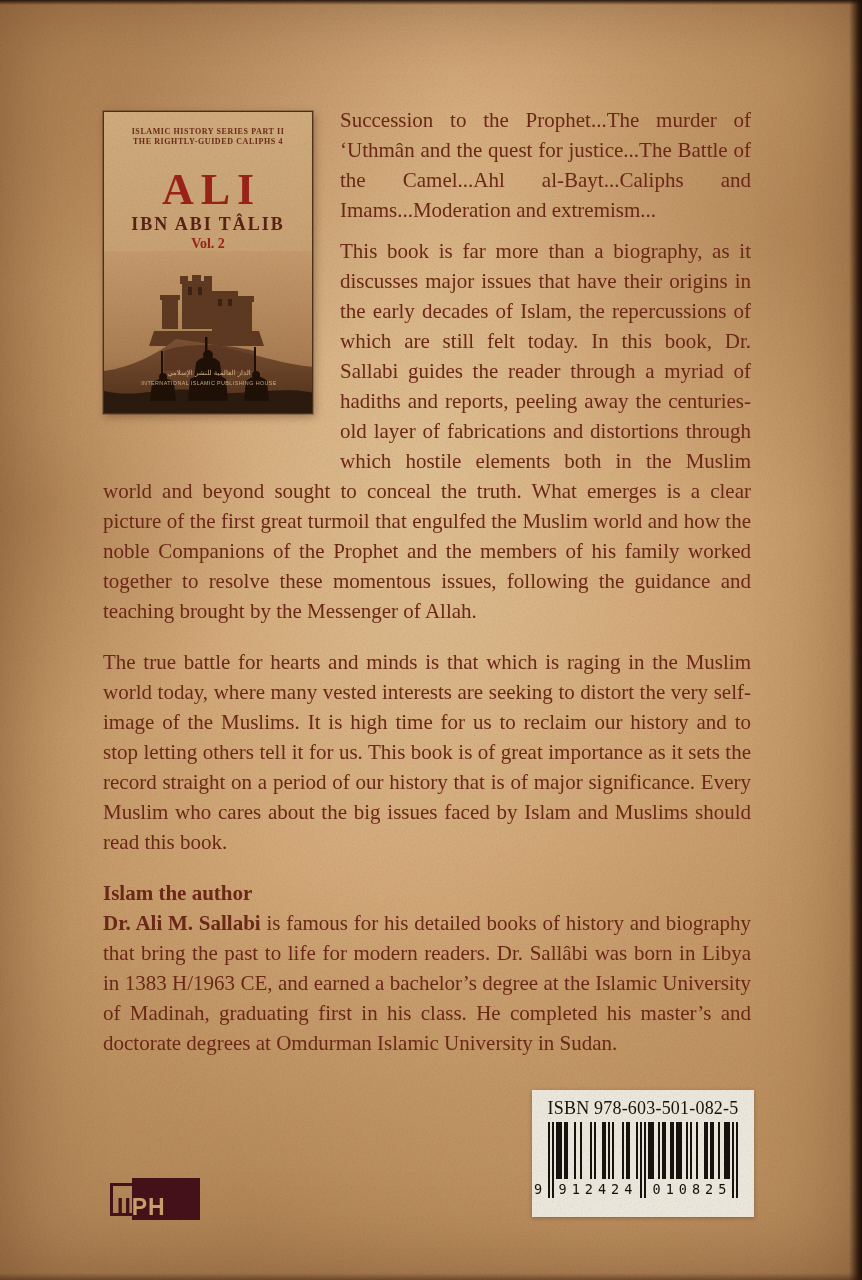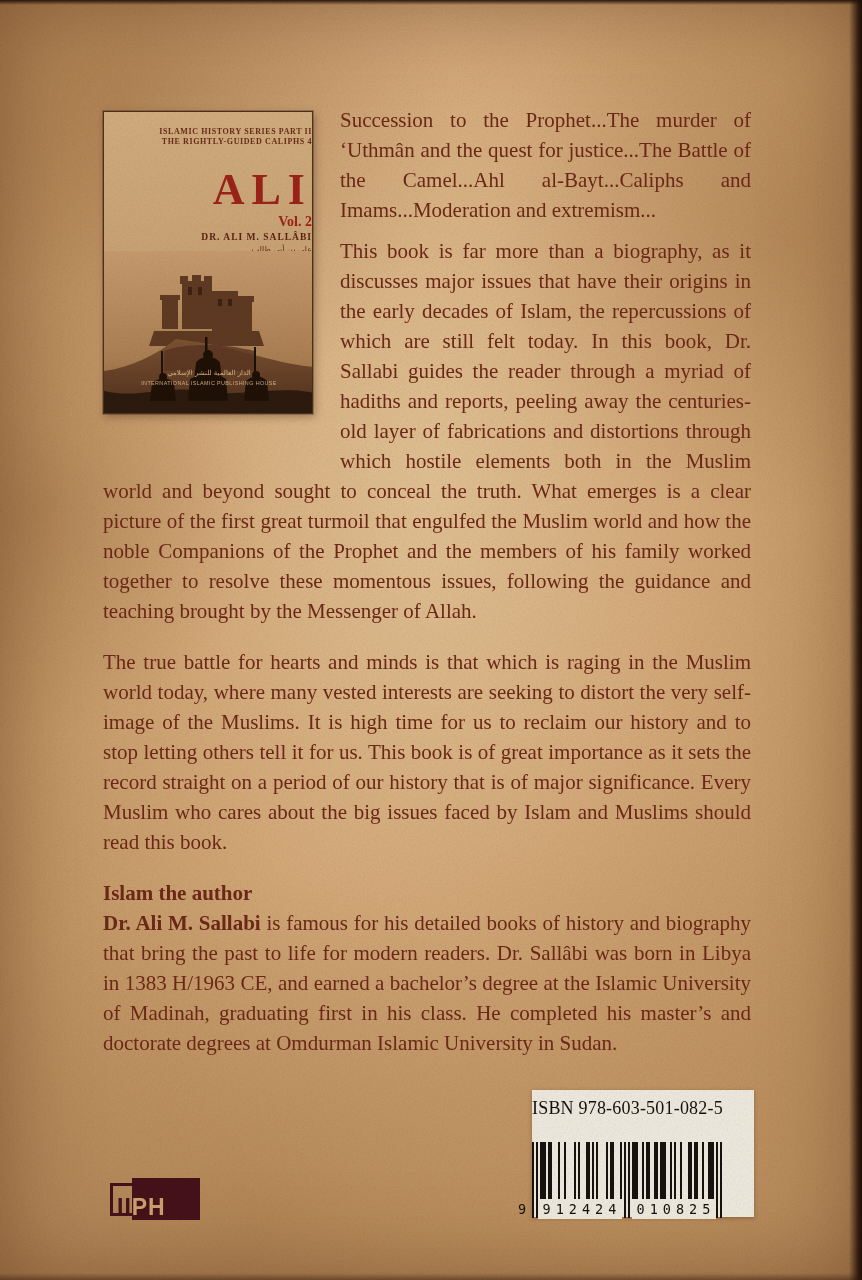--- a/index.html
+++ b/index.html
@@ -27,40 +27,40 @@
   .content p{margin:0 0 21px 0;font-size:21px;line-height:30px;text-align:justify;}
   .content p.lede{margin-bottom:11px;}
 
   
   .thumb{
     float:left;width:210px;height:303px;margin:6px 27px 34px 0;
     position:relative;box-sizing:border-box;
     border:1px solid rgba(55,28,12,.85);
     background:linear-gradient(#d2ad7e,#c9a172 60%,#c39a6b);
     box-shadow:0 0 0 1px rgba(30,14,6,.25), 2px 3px 8px rgba(60,28,10,.35);
-    text-align:right;
+    text-align:center;
   }
   .thumb-texts{position:relative;padding-top:15px;line-height:1;}
   .thumb-series{font-size:8px;line-height:10px;font-weight:bold;letter-spacing:.6px;color:#6a2c18;}
   .thumb-title{font-size:44px;line-height:46px;font-weight:bold;letter-spacing:7px;color:#9c2318;margin-top:20px;text-indent:7px;}
   .thumb-subtitle{font-size:18px;line-height:22px;font-weight:bold;letter-spacing:2px;color:#5a2315;}
   .thumb-vol{font-size:14px;line-height:18px;font-weight:bold;color:#9c2318;}
   .thumb-author{font-size:9.5px;line-height:13px;font-weight:bold;letter-spacing:1px;color:#5a2315;}
   .thumb-arabic{font-size:8px;line-height:11px;color:#5a2a16;font-family:"DejaVu Sans",sans-serif;}
   .thumb-photo{position:absolute;left:0;right:0;bottom:0;height:162px;overflow:hidden;}
 
   
   .about-heading{font-weight:bold;margin-bottom:0 !important;}
   .about-name{font-weight:bold;}
 
   
   .isbn-label{
     position:absolute;left:532px;top:1090px;width:222px;height:127px;
     background:#f0ebdf;z-index:20;box-shadow:0 1px 4px rgba(60,30,10,.35);
-    display:flex;flex-direction:column;align-items:flex-start;padding-top:7px;box-sizing:border-box;gap:20px;
+    display:flex;flex-direction:column;align-items:center;padding-top:7px;box-sizing:border-box;
   }
   .isbn-text{font-size:18px;line-height:22px;color:#14100c;letter-spacing:.2px;font-family:"Liberation Serif",serif;}
   .barcode-wrap{position:relative;width:190px;height:78px;margin-top:3px;}
   .barcode{display:flex;align-items:flex-start;height:78px;}
   .bc-mod{width:2px;height:60px;}
   .bc-mod.bar{background:#17120d;}
   .bc-mod.guard.bar{height:76px;}
   .bc-num{
     position:absolute;top:57px;height:20px;background:#f0ebdf;color:#14100c;
     font-family:"DejaVu Sans Mono",monospace;font-size:13.5px;line-height:20px;
@@ -87,20 +87,21 @@
   <div class="edge-right"></div>
   <div class="edge-bottom"></div>
 
   <div class="content">
 
     <div class="thumb">
       <div class="thumb-texts">
         <div class="thumb-series">ISLAMIC HISTORY SERIES PART II</div>
         <div class="thumb-series">THE RIGHTLY-GUIDED CALIPHS 4</div>
         <div class="thumb-title">ALI</div>
+        <div class="thumb-subtitle">IBN ABI TÂLIB</div>
         <div class="thumb-vol">Vol. 2</div>
         <div class="thumb-author">DR. ALI M. SALLÂBI</div>
         <div class="thumb-arabic">علي بن أبي طالب</div>
       </div>
       <div class="thumb-photo">
         <svg width="210" height="162" viewBox="0 0 210 162" xmlns="http://www.w3.org/2000/svg">
           <defs>
             <linearGradient id="sky" x1="0" y1="0" x2="0" y2="1">
               <stop offset="0" stop-color="#c79c6e"></stop>
               <stop offset=".65" stop-color="#ad8054"></stop>

